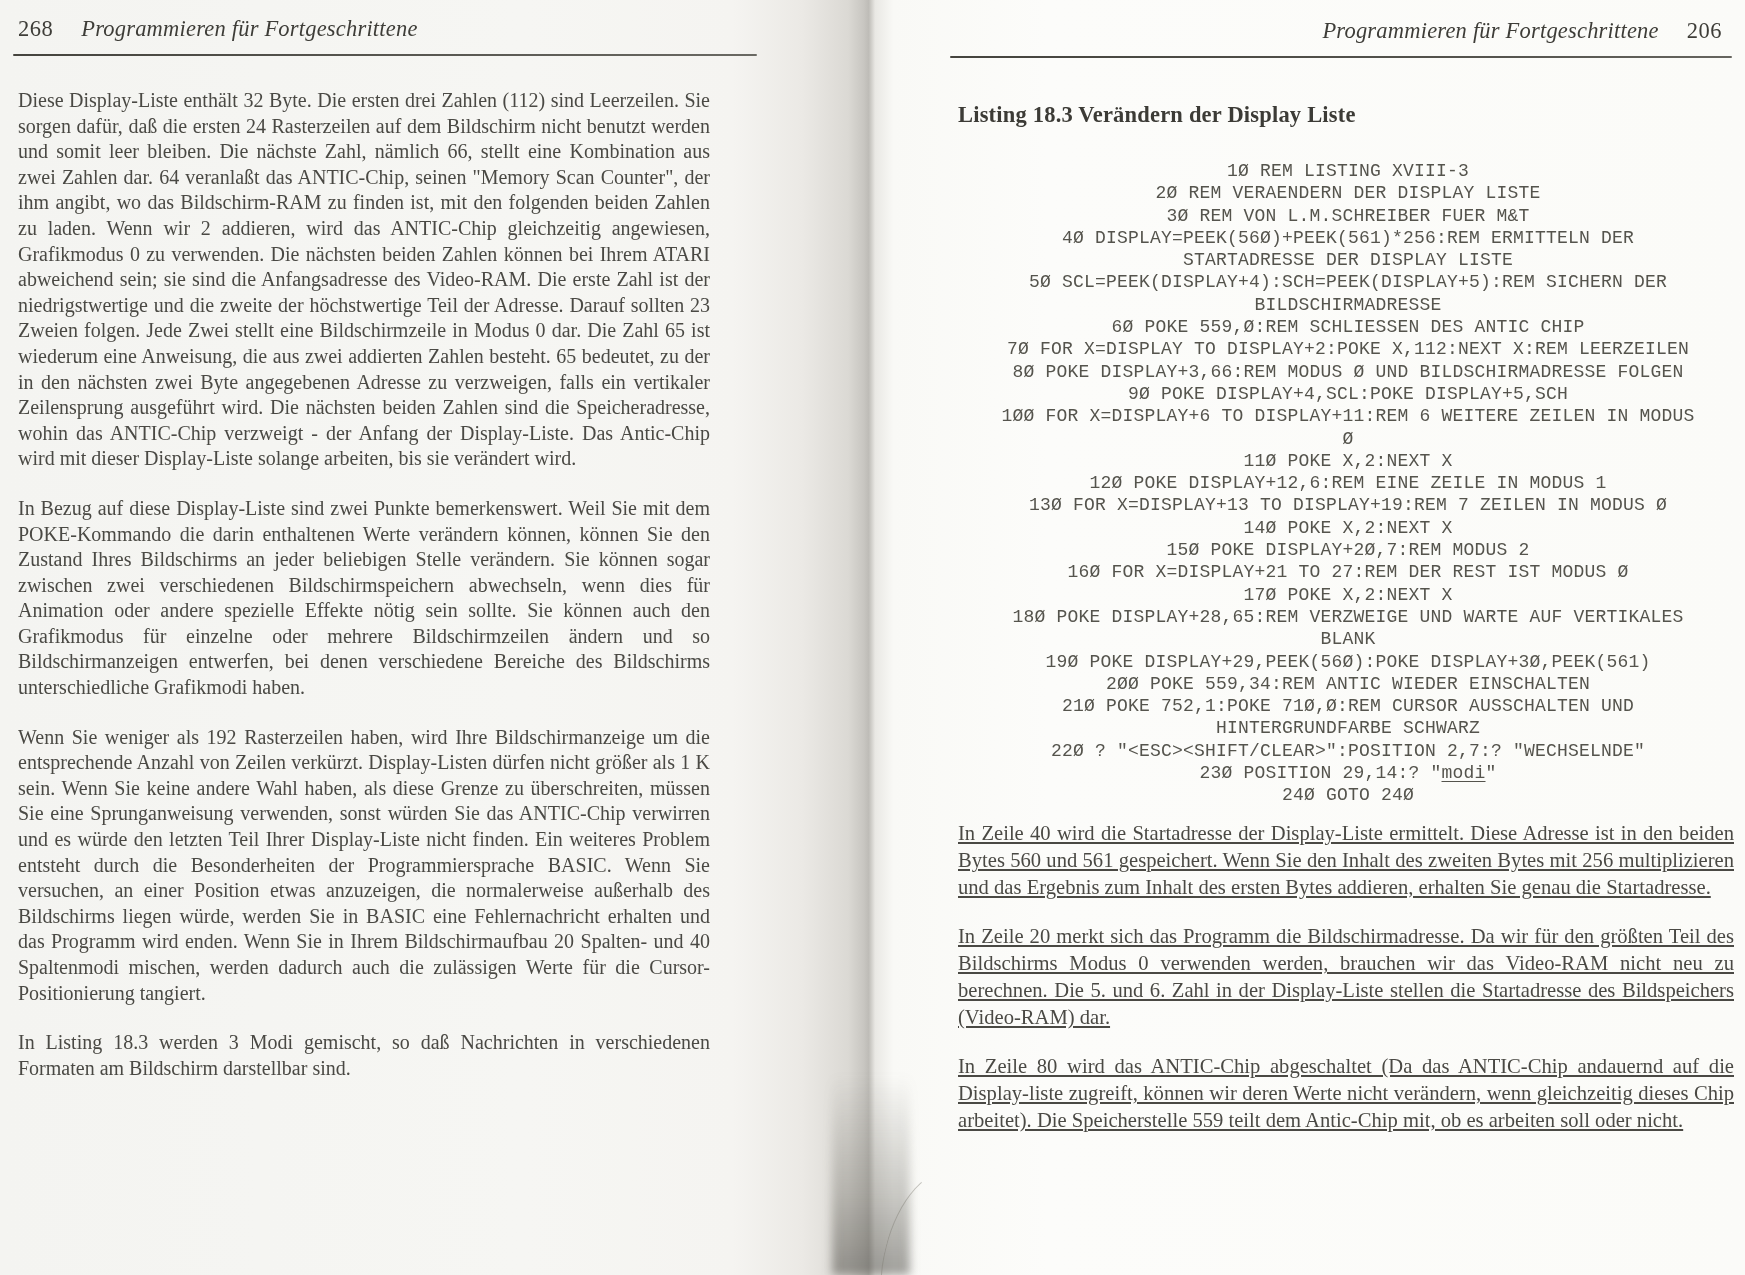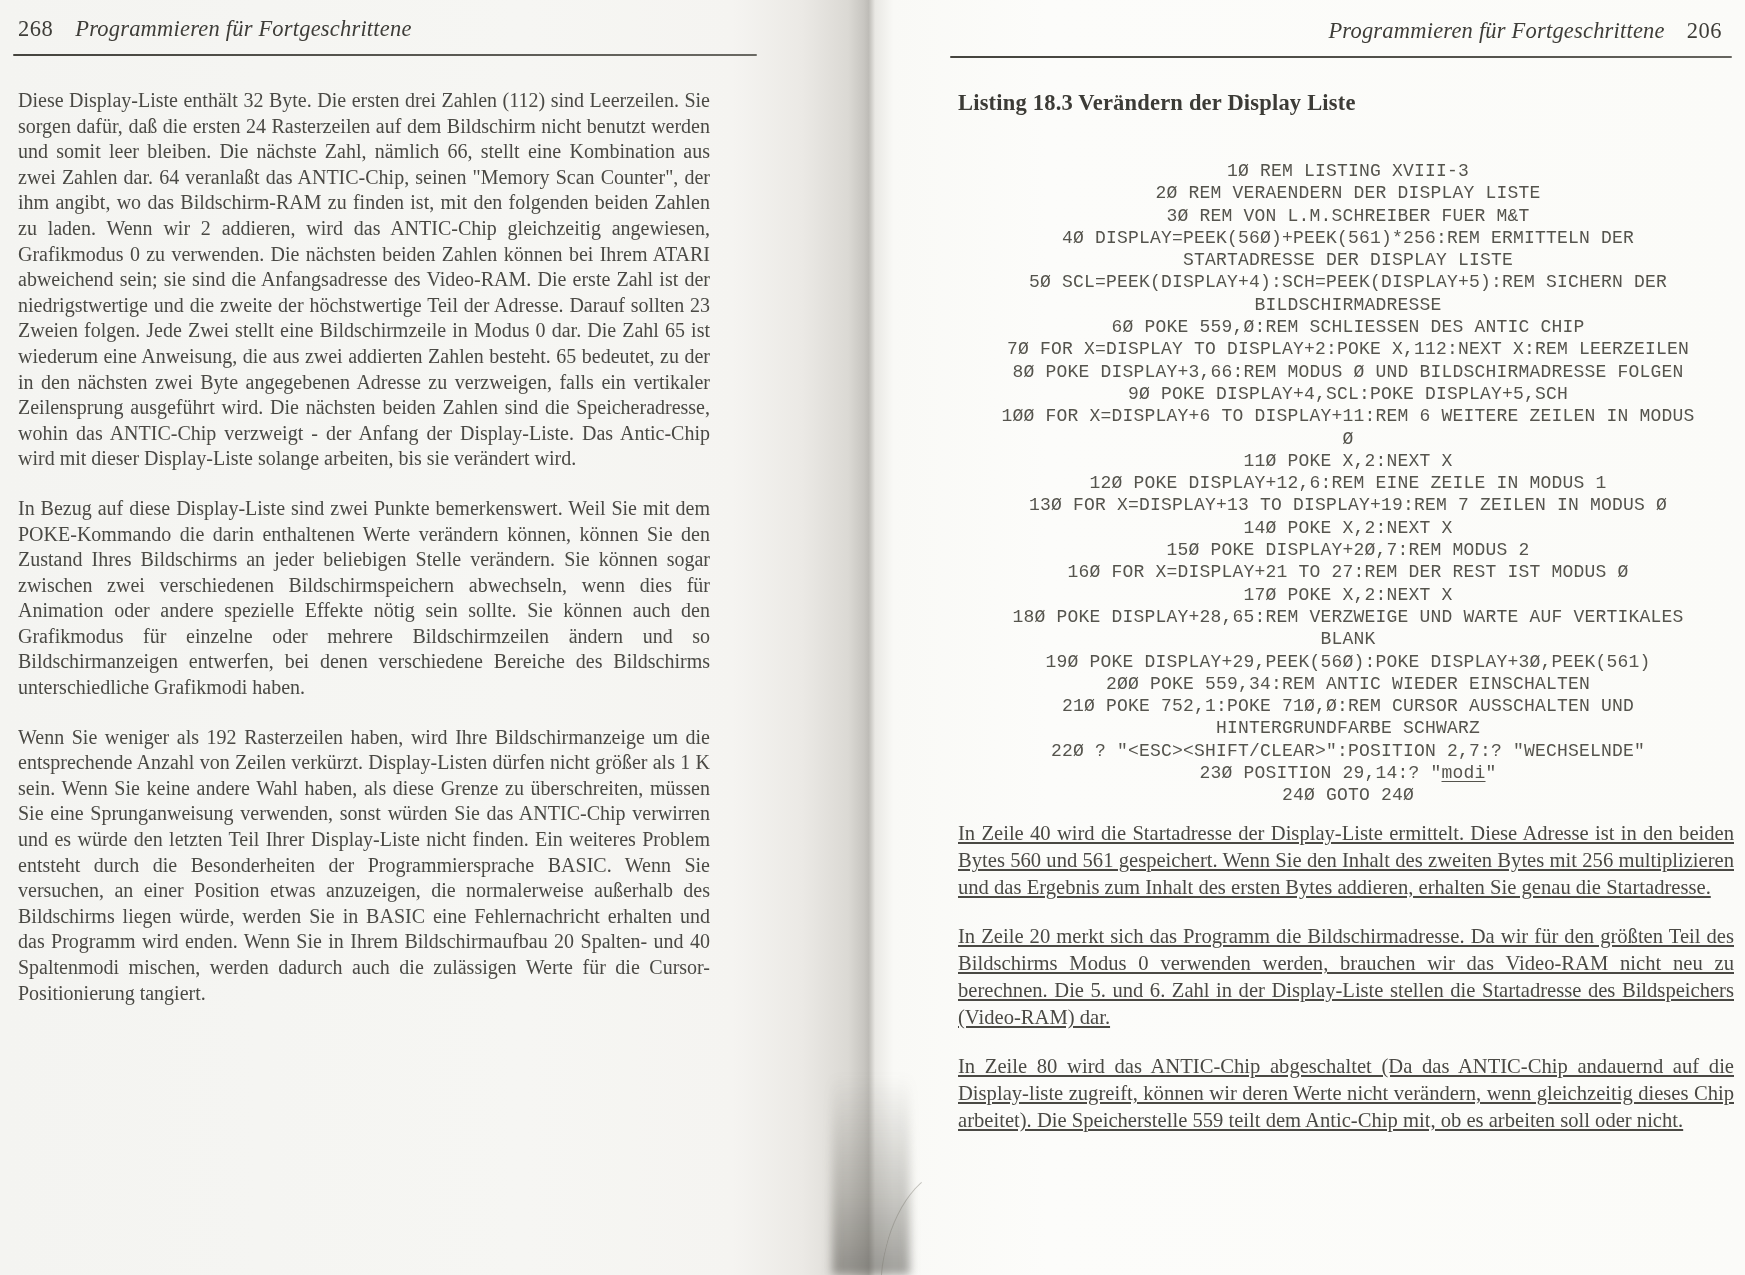--- a/index.html
+++ b/index.html
@@ -21,40 +21,40 @@
     filter:blur(5px);
   }
   .page-curl {
     position:absolute; left:884px; top:1168px; width:96px; height:180px;
     border:1.6px solid transparent;
     border-left-color:rgba(128,126,118,0.45);
     border-radius:50%;
     transform:rotate(14deg);
   }
   
-  .running-head { position:absolute; display:flex; align-items:baseline; gap:22px;
+  .running-head { position:absolute; display:flex; align-items:baseline; gap:28px;
     font-size:22.5px; color:#3e3d38; }
   .running-head .num { font-style:normal; letter-spacing:0.5px; }
   .running-head .title { font-style:italic; letter-spacing:0.2px; }
   .running-head.left { left:18px; top:16px; }
   .running-head.right { right:23px; top:18px; }
   .head-rule { position:absolute; height:2px; background:#55544e; border-radius:1px; }
   .head-rule.left { left:13px; top:54px; width:744px;
     background:linear-gradient(90deg,#45443e, #5a5953 60%, #6a6963); }
   .head-rule.right { left:950px; top:56px; width:782px;
     background:linear-gradient(90deg,#45443e, #55544e 70%, #66655f); }
   
   .page-body { position:absolute; text-align:justify; hyphens:auto; -webkit-hyphens:auto; }
   .page-body p { margin:0 0 24px 0; }
   .left-body  { left:18px;  top:88px;  width:692px; font-size:20px; line-height:25.6px; }
   .right-body { left:958px; top:820px; width:776px; font-size:20.6px; line-height:27px;text-decoration:underline; }
   .right-body p { margin:0 0 22px 0; }
   
   .listing-heading {
-    position:absolute; left:958px; top:90px; margin:0;
+    position:absolute; left:958px; top:102px; margin:0;
     font-size:22.5px; font-weight:700; color:#3c3b36; letter-spacing:0.2px;
   }
   .code-listing {
     position:absolute; left:958px; top:160px; width:780px;
     font-family:"Liberation Mono","DejaVu Sans Mono",monospace;
     font-size:18px; line-height:22.3px; color:#55544d;
     white-space:pre; letter-spacing:0.2px;text-align:center;
   }
   .code-line { height:22.3px; }
   .code-line .u { text-decoration:underline; text-underline-offset:3px; }
@@ -68,20 +68,21 @@
     <header class="running-head left">
       <span class="num">268</span>
       <span class="title">Programmieren für Fortgeschrittene</span>
     </header>
     <div class="head-rule left"></div>
 
     <div class="page-body left-body">
       <p>Diese Display-Liste enthält 32 Byte. Die ersten drei Zahlen (112) sind Leerzeilen. Sie sorgen dafür, daß die ersten 24 Rasterzeilen auf dem Bildschirm nicht benutzt werden und somit leer bleiben. Die nächste Zahl, nämlich 66, stellt eine Kombination aus zwei Zahlen dar. 64 veranlaßt das ANTIC-Chip, seinen "Memory Scan Counter", der ihm angibt, wo das Bildschirm-RAM zu finden ist, mit den folgenden beiden Zahlen zu laden. Wenn wir 2 addieren, wird das ANTIC-Chip gleichzeitig angewiesen, Grafikmodus 0 zu verwenden. Die nächsten beiden Zahlen können bei Ihrem ATARI abweichend sein; sie sind die Anfangsadresse des Video-RAM. Die erste Zahl ist der niedrigstwertige und die zweite der höchstwertige Teil der Adresse. Darauf sollten 23 Zweien folgen. Jede Zwei stellt eine Bildschirmzeile in Modus 0 dar. Die Zahl 65 ist wiederum eine Anweisung, die aus zwei addierten Zahlen besteht. 65 bedeutet, zu der in den nächsten zwei Byte angegebenen Adresse zu verzweigen, falls ein vertikaler Zeilensprung ausgeführt wird. Die nächsten beiden Zahlen sind die Speicheradresse, wohin das ANTIC-Chip verzweigt - der Anfang der Display-Liste. Das Antic-Chip wird mit dieser Display-Liste solange arbeiten, bis sie verändert wird.</p>
       <p>In Bezug auf diese Display-Liste sind zwei Punkte bemerkenswert. Weil Sie mit dem POKE-Kommando die darin enthaltenen Werte verändern können, können Sie den Zustand Ihres Bildschirms an jeder beliebigen Stelle verändern. Sie können sogar zwischen zwei verschiedenen Bildschirmspeichern abwechseln, wenn dies für Animation oder andere spezielle Effekte nötig sein sollte. Sie können auch den Grafikmodus für einzelne oder mehrere Bildschirmzeilen ändern und so Bildschirmanzeigen entwerfen, bei denen verschiedene Bereiche des Bildschirms unterschiedliche Grafikmodi haben.</p>
       <p>Wenn Sie weniger als 192 Rasterzeilen haben, wird Ihre Bildschirmanzeige um die entsprechende Anzahl von Zeilen verkürzt. Display-Listen dürfen nicht größer als 1 K sein. Wenn Sie keine andere Wahl haben, als diese Grenze zu überschreiten, müssen Sie eine Sprunganweisung verwenden, sonst würden Sie das ANTIC-Chip verwirren und es würde den letzten Teil Ihrer Display-Liste nicht finden. Ein weiteres Problem entsteht durch die Besonderheiten der Programmiersprache BASIC. Wenn Sie versuchen, an einer Position etwas anzuzeigen, die normalerweise außerhalb des Bildschirms liegen würde, werden Sie in BASIC eine Fehlernachricht erhalten und das Programm wird enden. Wenn Sie in Ihrem Bildschirmaufbau 20 Spalten- und 40 Spaltenmodi mischen, werden dadurch auch die zulässigen Werte für die Cursor-Positionierung tangiert.</p>
+      <p>In Listing 18.3 werden 3 Modi gemischt, so daß Nachrichten in verschiedenen Formaten am Bildschirm darstellbar sind.</p>
     </div>
   </section>
 
   <section>
     <header class="running-head right">
       <span class="title">Programmieren für Fortgeschrittene</span>
       <span class="num">206</span>
     </header>
     <div class="head-rule right"></div>
 

